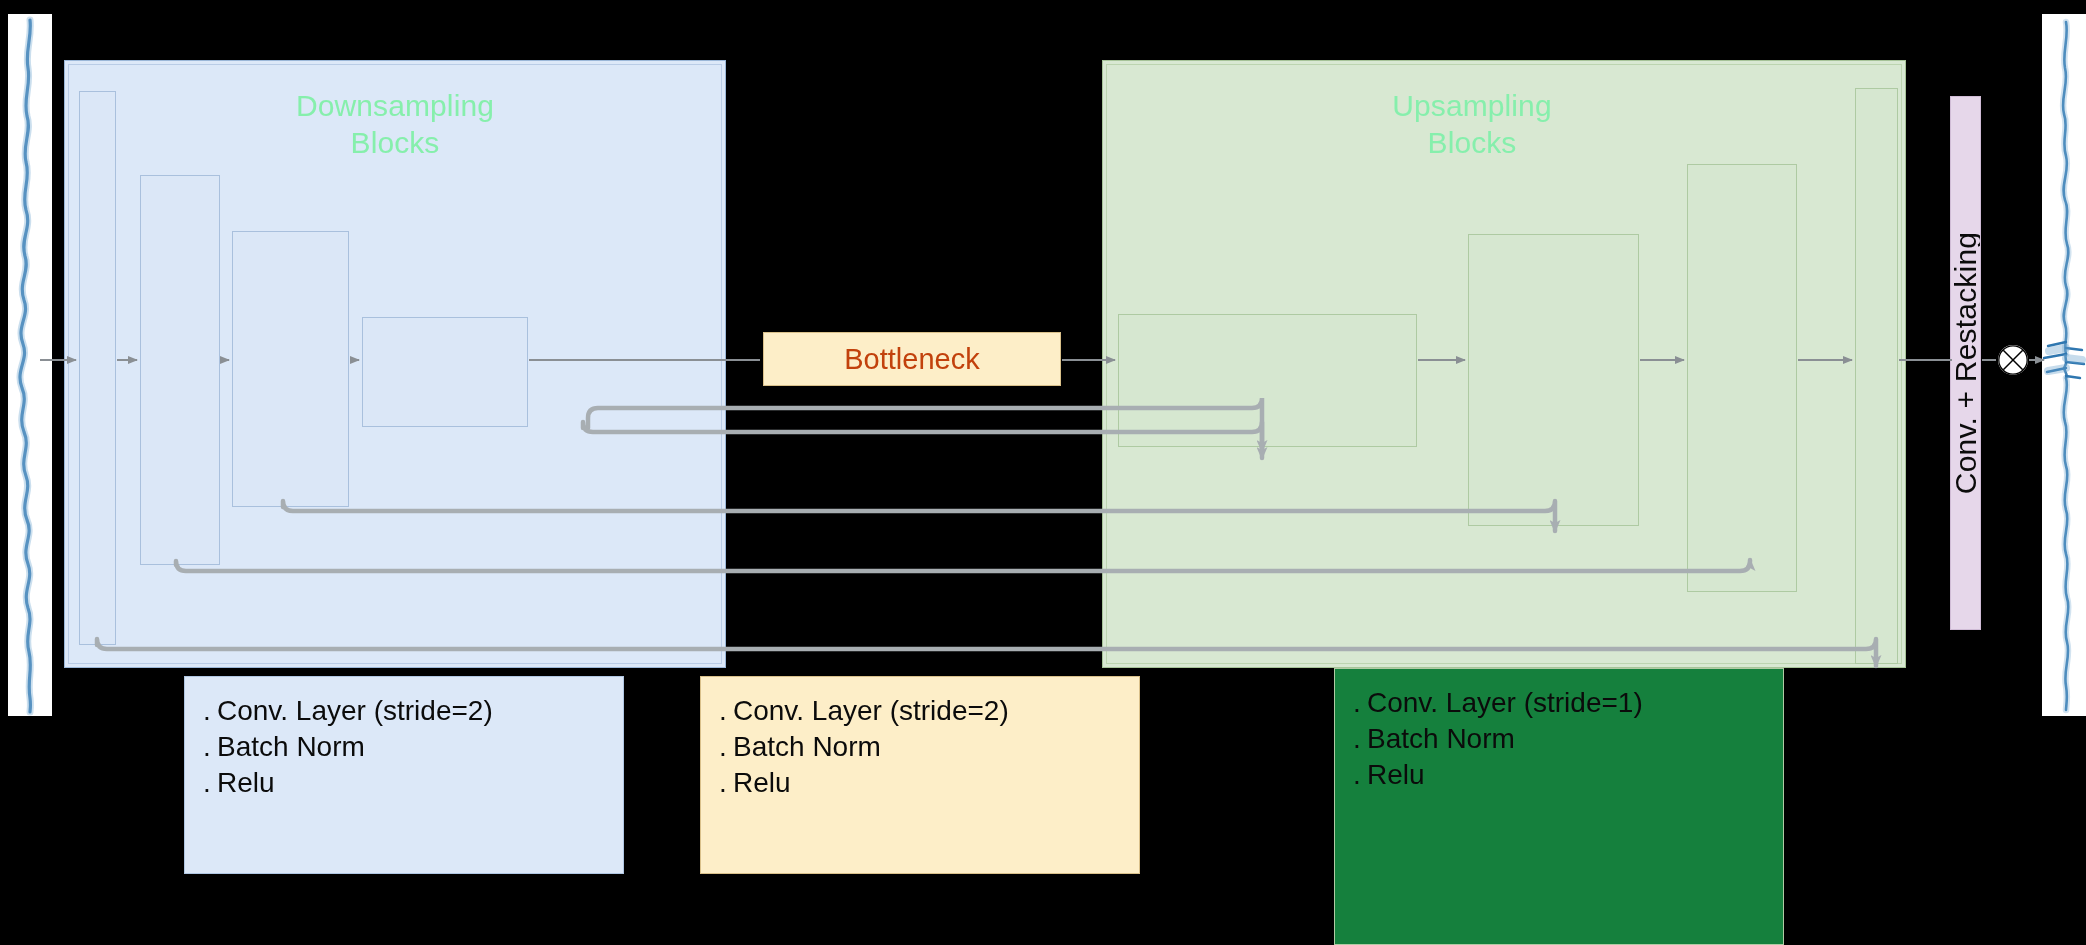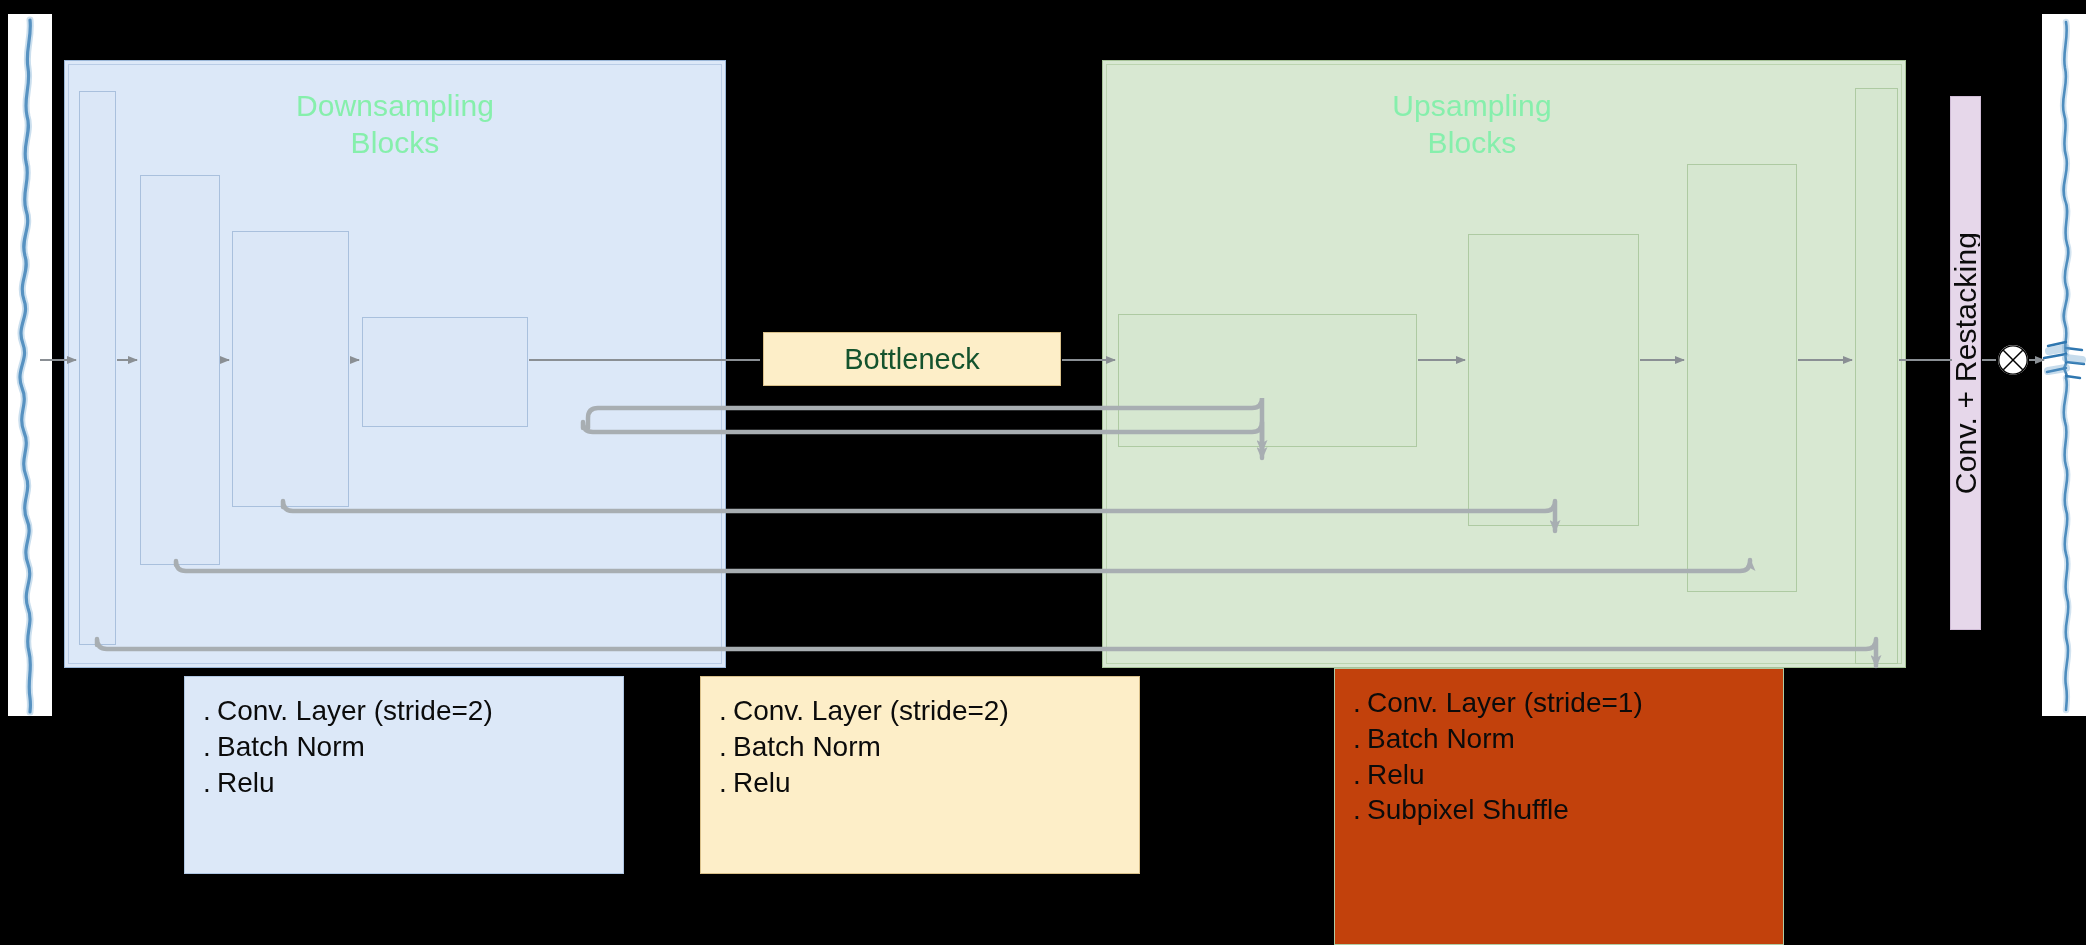--- a/index.html
+++ b/index.html
@@ -67,21 +67,21 @@
 
   
   .bottleneck {
     position: absolute;
     box-sizing: border-box;
     background: #fdeec8;
     border: 1px solid #d9c08a;
     display: flex;
     align-items: center;
     justify-content: center;
-    color: #14532d;
+    color: #c2410c;
     font-size: 29px;
   }
 
   
   .conv-restack {
     position: absolute;
     box-sizing: border-box;
     background: #e6d7ea;
     border: 1px solid #d0bcd6;
     overflow: hidden;
@@ -106,21 +106,21 @@
   }
 
   
   .legend-card {
     position: absolute;
     box-sizing: border-box;
     padding: 16px 24px 14px 18px;
   }
   .legend-card.blue  { background: #dce8f8; border: 1px solid #b0c6e2; }
   .legend-card.amber { background: #fdeec8; border: 1px solid #d9c08a; }
-  .legend-card.green { background: #c2410c; border: 1px solid #b0cba4; }
+  .legend-card.green { background: #15803d; border: 1px solid #b0cba4; }
   .legend-card ul {
     margin: 0;
     padding: 0;
     list-style: none;
   }
   .legend-card li {
     color: #0b0b0b;
     font-size: 28px;
     line-height: 1.28;
     white-space: nowrap;
@@ -292,17 +292,16 @@
       <li><span class="bullet">.</span><span>Batch Norm</span></li>
       <li><span class="bullet">.</span><span>Relu</span></li>
     </ul>
   </div>
 
   <div class="legend-card green" style="left:1334px; top:668px; width:450px; height:277px;">
     <ul>
       <li><span class="bullet">.</span><span>Conv. Layer (stride=1)</span></li>
       <li><span class="bullet">.</span><span>Batch Norm</span></li>
       <li><span class="bullet">.</span><span>Relu</span></li>
-      <li><span class="bullet">.</span><span>Subpixel Shuffle</span></li>
     </ul>
   </div>
 
 </div>
 
 </body></html>

